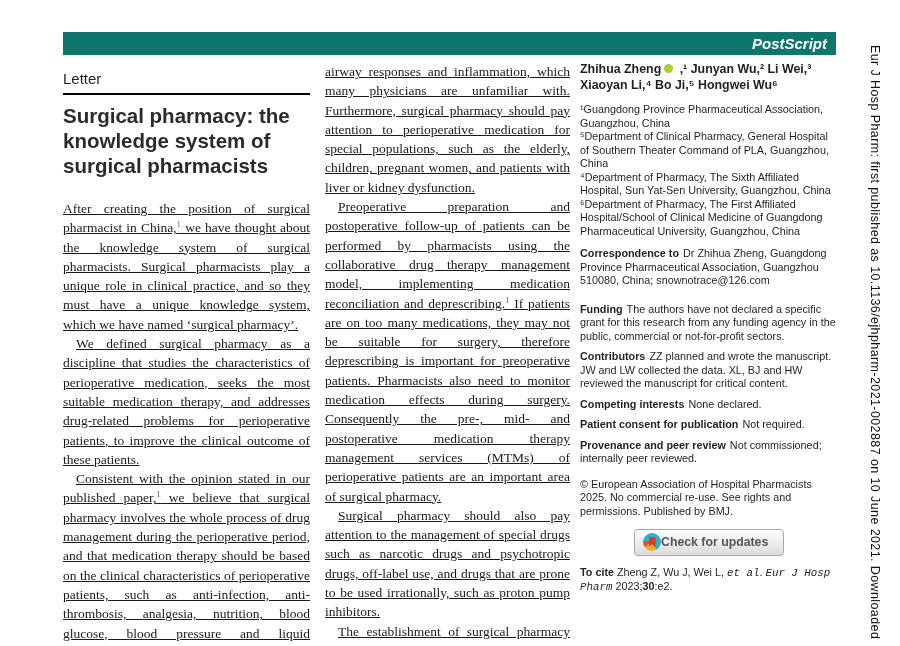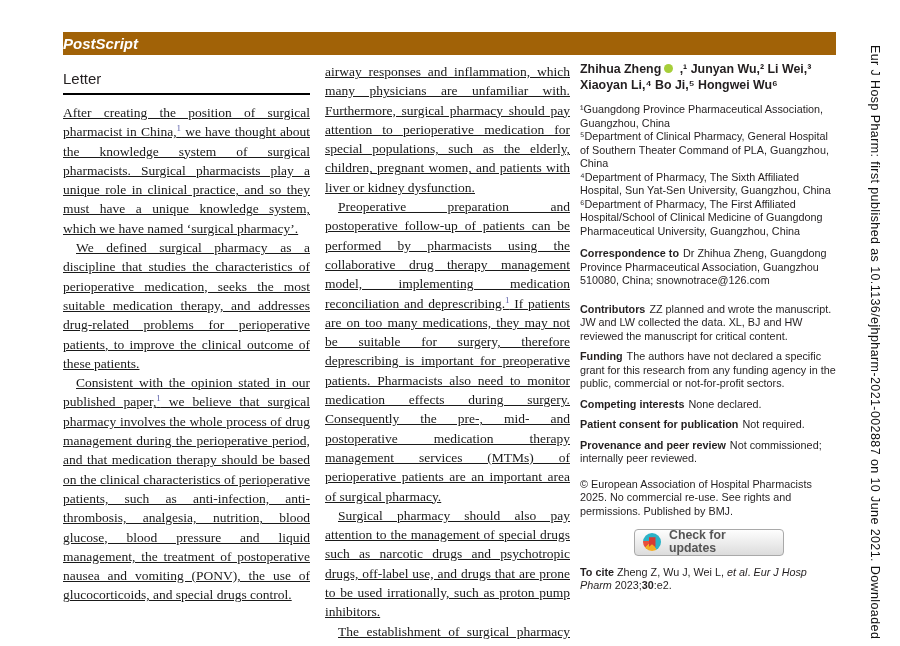--- a/index.html
+++ b/index.html
@@ -1,21 +1,21 @@
 <!DOCTYPE html>
 <html lang="en"><head>
 <meta charset="utf-8">
 <style>
   html,body{margin:0;padding:0;background:#ffffff;}
   .page{position:relative;width:900px;height:646px;background:#ffffff;overflow:hidden;
         font-family:"Liberation Sans","DejaVu Sans",sans-serif;color:#231f20;}
 
   
-  .banner{position:absolute;left:63px;top:32px;width:773px;height:23px;background:#a16207;
-          color:#ffffff;font-weight:bold;font-size:15px;line-height:23px;
+  .banner{position:absolute;left:63px;top:32px;width:773px;height:23px;background:#0f766e;
+          color:#ffffff;font-weight:bold;font-size:15px;line-height:23px;text-align:right;
           padding-right:9px;box-sizing:border-box;font-style:italic;}
 
   
   .vstrip{position:absolute;left:862px;top:0;width:38px;height:646px;overflow:hidden;}
   .vstrip-inner{writing-mode:vertical-rl;white-space:nowrap;font-size:12.5px;letter-spacing:0.4px;
                 color:#111;padding-top:45px;padding-left:6px;}
 
   
   .col{position:absolute;overflow:hidden;}
   .col-left{left:63px;top:70px;width:247px;height:576px;}
@@ -35,26 +35,26 @@
   
   .col-right{font-size:10.8px;line-height:13.5px;color:#231f20;}
   .authors{font-size:12.4px;line-height:15.5px;font-weight:bold;margin:0 0 10px 0;}
   .orcid{display:inline-block;width:9px;height:9px;border-radius:50%;background:#a6ce39;
          margin:0 3px 0 3px;}
   .affiliations div{margin:0;}
   .correspondence{margin-top:9px;}
   .meta{margin-top:15px;}
   .meta p{margin:0 0 7px 0;}
   .seg-b{font-weight:bold;}
-  .seg-i{font-style:italic;}
+  .seg-i{font-style:italic;font-family:Liberation Mono, monospace;}
   .meta-label{font-weight:bold;padding-right:4px;}
   .copyright{margin-top:12px;}
 
   
-  .check-btn{display:flex;align-items:center;gap:8px;width:150px;height:27px;margin:10px auto 10px auto;
+  .check-btn{display:flex;align-items:center;gap:0;width:150px;height:27px;margin:10px auto 10px auto;
              background:linear-gradient(#fefefe,#dcdcdc);border:1px solid #a9a9a9;border-radius:4px;
              box-sizing:border-box;padding:0 8px;cursor:pointer;}
   .crossmark{position:relative;width:18px;height:18px;border-radius:50%;flex:0 0 18px;
              background:conic-gradient(from 150deg,#f3ae24 0 85deg,#e8503a 85deg 130deg,#2cb3c7 130deg 360deg);}
   .crossmark::after{content:"";position:absolute;left:5.5px;top:4px;width:7px;height:10px;
              background:#d93a32;clip-path:polygon(0 0,100% 0,100% 100%,50% 70%,0 100%);}
   .check-label{font-size:12.3px;color:#555;font-weight:bold;}
 
   .tocite{margin-top:4px;}
 </style>
@@ -67,20 +67,21 @@
     <span>PostScript</span>
   </div>
 
   <div class="vstrip">
     <div class="vstrip-inner">Eur J Hosp Pharm: first published as 10.1136/ejhpharm-2021-002887 on 10 June 2021. Downloaded</div>
   </div>
 
   <div class="col col-left">
     <p class="kicker">Letter</p>
     <div class="rule"></div>
+    <h1 class="title">Surgical pharmacy: the knowledge system of surgical pharmacists</h1>
     <div class="body-serif">
       <p><span>After creating the position of surgical pharmacist in China,</span><sup class="ref-sup">1</sup><span> we have thought about the knowledge system of surgical pharmacists. Surgical pharmacists play a unique role in clinical practice, and so they must have a unique knowledge system, which we have named ‘surgical pharmacy’.</span></p>
       <p class="indent"><span>We defined surgical pharmacy as a discipline that studies the characteristics of perioperative medication, seeks the most suitable medication therapy, and addresses drug-related problems for perioperative patients, to improve the clinical outcome of these patients.</span></p>
       <p class="indent"><span>Consistent with the opinion stated in our published paper,</span><sup class="ref-sup">1</sup><span> we believe that surgical pharmacy involves the whole process of drug management during the perioperative period, and that medication therapy should be based on the clinical characteristics of perioperative patients, such as anti-infection, anti-thrombosis, analgesia, nutrition, blood glucose, blood pressure and liquid management, the treatment of postoperative nausea and vomiting (PONV), the use of glucocorticoids, and special drugs control.</span></p>
     </div>
   </div>
 
   <div class="col col-mid body-serif">
     <p><span>airway responses and inflammation, which many physicians are unfamiliar with. Furthermore, surgical pharmacy should pay attention to perioperative medication for special populations, such as the elderly, children, pregnant women, and patients with liver or kidney dysfunction.</span></p>
     <p class="indent"><span>Preoperative preparation and postoperative follow-up of patients can be performed by pharmacists using the collaborative drug therapy management model, implementing medication reconciliation and deprescribing.</span><sup class="ref-sup">1</sup><span> If patients are on too many medications, they may not be suitable for surgery, therefore deprescribing is important for preoperative patients. Pharmacists also need to monitor medication effects during surgery. Consequently the pre-, mid- and postoperative medication therapy management services (MTMs) of perioperative patients are an important area of surgical pharmacy.</span></p>
@@ -95,22 +96,22 @@
     <div class="affiliations">
       <div>¹Guangdong Province Pharmaceutical Association, Guangzhou, China</div>
       <div>⁵Department of Clinical Pharmacy, General Hospital of Southern Theater Command of PLA, Guangzhou, China</div>
       <div>⁴Department of Pharmacy, The Sixth Affiliated Hospital, Sun Yat-Sen University, Guangzhou, China</div>
       <div>⁶Department of Pharmacy, The First Affiliated Hospital/School of Clinical Medicine of Guangdong Pharmaceutical University, Guangzhou, China</div>
     </div>
 
     <p class="correspondence"><span class="meta-label">Correspondence to</span><span>Dr Zhihua Zheng, Guangdong Province Pharmaceutical Association, Guangzhou 510080, China; snownotrace@126.com</span></p>
 
     <div class="meta">
+      <p><span class="meta-label">Funding</span><span>The authors have not declared a specific grant for this research from any funding agency in the public, commercial or not-for-profit sectors.</span></p>
       <p><span class="meta-label">Contributors</span><span>ZZ planned and wrote the manuscript. JW and LW collected the data. XL, BJ and HW reviewed the manuscript for critical content.</span></p>
-      <p><span class="meta-label">Funding</span><span>The authors have not declared a specific grant for this research from any funding agency in the public, commercial or not-for-profit sectors.</span></p>
       <p><span class="meta-label">Competing interests</span><span>None declared.</span></p>
       <p><span class="meta-label">Patient consent for publication</span><span>Not required.</span></p>
       <p><span class="meta-label">Provenance and peer review</span><span>Not commissioned; internally peer reviewed.</span></p>
     </div>
 
     <p class="copyright">© European Association of Hospital Pharmacists 2025. No commercial re-use. See rights and permissions. Published by BMJ.</p>
 
     <div class="check-btn">
       <span class="crossmark"></span>
       <span class="check-label">Check for updates</span>

